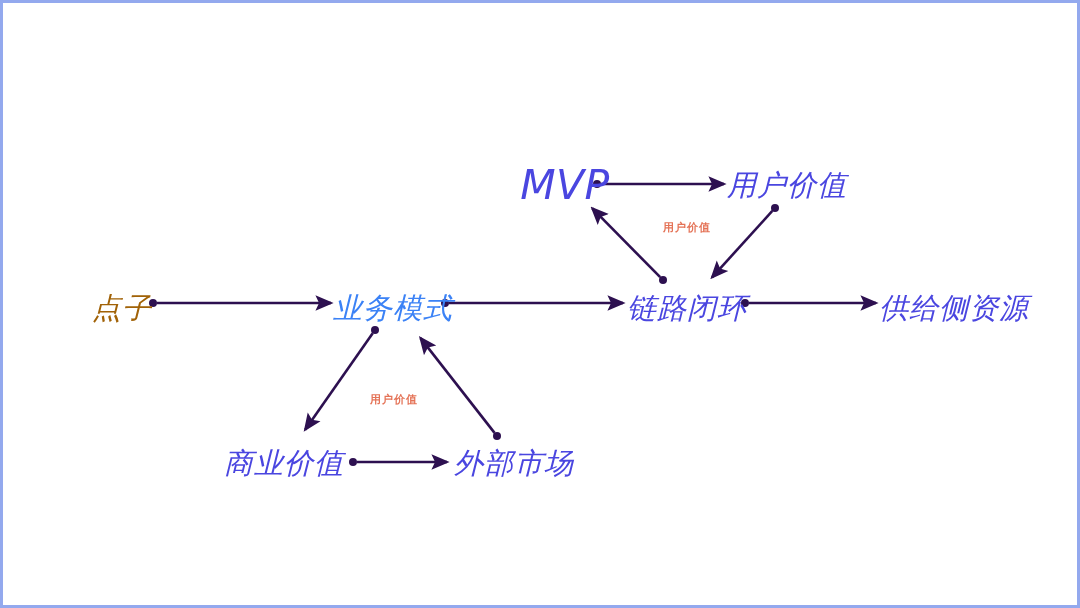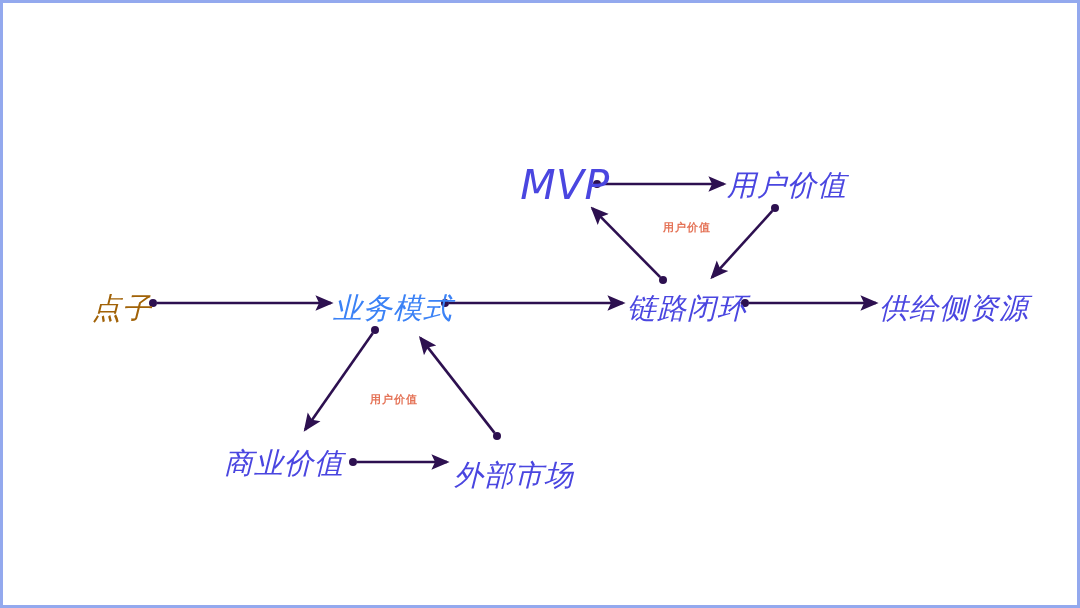--- a/index.html
+++ b/index.html
@@ -112,20 +112,20 @@
   </svg>
 
   <div id="nodes-layer">
       <div class="node-label" style="left: 119px; top: 305px; color: #a16207;">点子</div>
       <div class="node-label" style="left: 390px; top: 305px; color: #3b82f6;">业务模式</div>
       <div class="node-label" style="left: 684px; top: 305px; color: rgb(74, 70, 224);">链路闭环</div>
       <div class="node-label" style="left: 951px; top: 305px; color: rgb(74, 70, 224);">供给侧资源</div>
       <div class="node-label latin" style="left: 562px; top: 182px; color: rgb(74, 70, 224);">MVP</div>
       <div class="node-label" style="left: 784px; top: 182px; color: rgb(74, 70, 224);">用户价值</div>
       <div class="node-label" style="left: 281px; top: 460px; color: rgb(74, 70, 224);">商业价值</div>
-      <div class="node-label" style="left: 511px; top: 472px; color: rgb(74, 70, 224);">外部市场</div>
+      <div class="node-label" style="left: 511px; top: 460px; color: rgb(74, 70, 224);">外部市场</div>
     </div>
   <div id="annotations-layer">
       <div class="annotation" style="left: 684px; top: 224px; color: rgb(224, 91, 58);">用户价值</div>
       <div class="annotation" style="left: 391px; top: 396px; color: rgb(224, 91, 58);">用户价值</div>
     </div>
 
 </div>
 
 </body></html>

